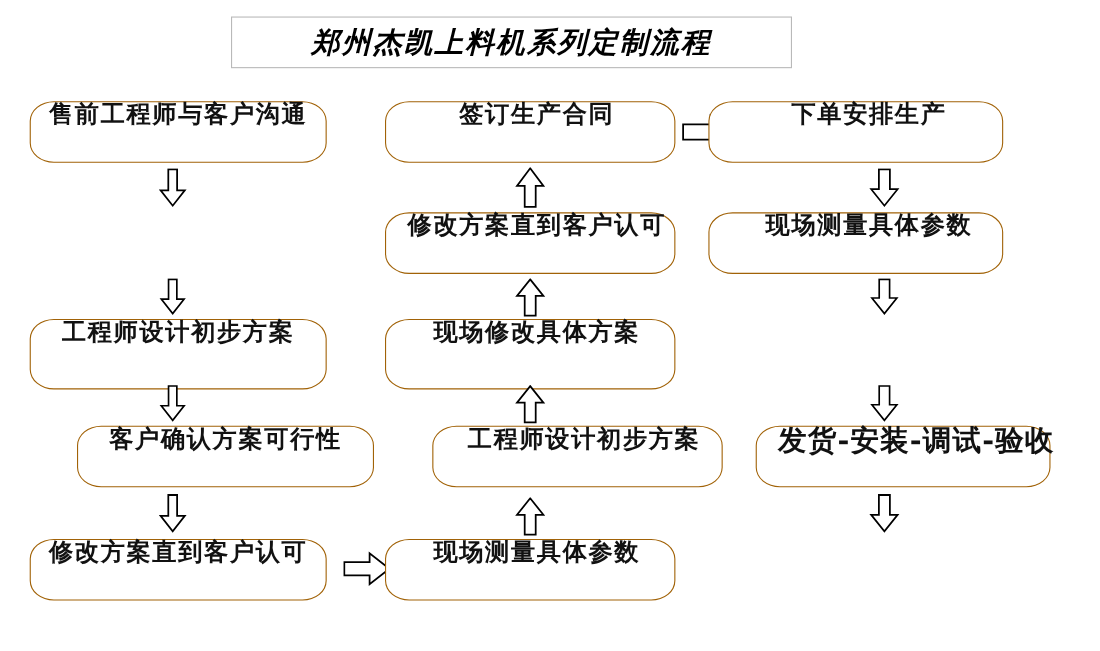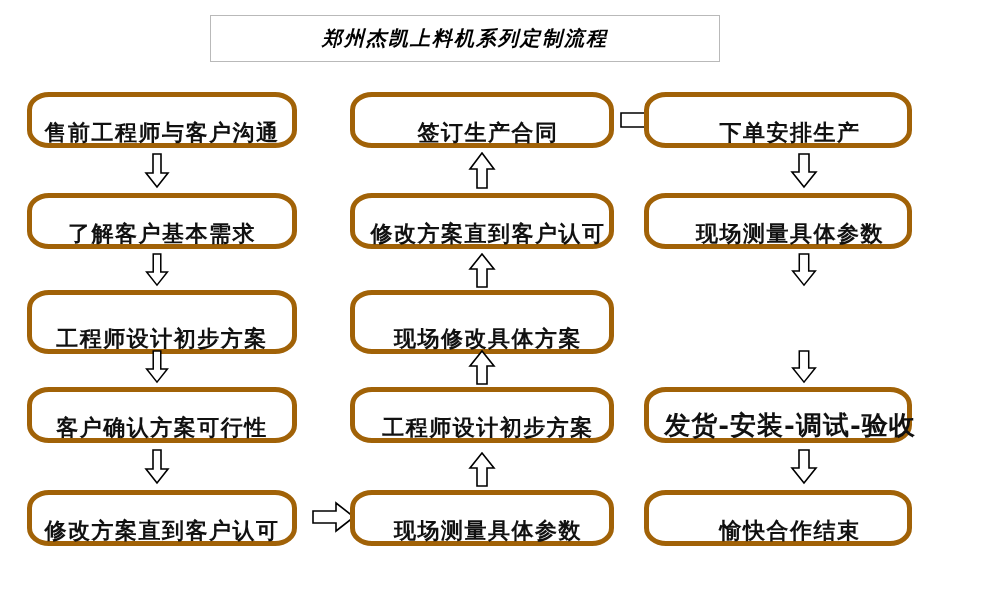--- a/index.html
+++ b/index.html
@@ -36,37 +36,37 @@
   .title-text {
     position: absolute;
     left: 210px;
     top: 15px;
     width: 510px;
     height: 47px;
     display: flex;
     align-items: center;
     justify-content: center;
     font-family: "DejaVu Serif", "Liberation Serif", serif;
-    font-size: 20px;
+    font-size: 26px;
     font-weight: bold;
     font-style: italic;
     letter-spacing: 2px;
     color: #000000;
     white-space: nowrap;
   }
 
   
   .node {
     position: absolute;
     box-sizing: border-box;
-    border: 5px solid #a16207;
+    border: 1px solid #a16207;
     border-radius: 22px / 18px;
     background: #ffffff;
     display: flex;
-    align-items: flex-end;
+    align-items: flex-start;
     justify-content: center;
     color: #111111;
     white-space: nowrap;
   }
   .node .label {
     font-family: "DejaVu Serif", "Liberation Serif", serif;
     font-weight: bold;
     font-size: 22px;
     letter-spacing: 1.5px;
     line-height: 1;
@@ -74,43 +74,40 @@
   .node.small .label { font-size: 26px; letter-spacing: 1px; }
 
   
   .col1 { left: 27px;  width: 270px; }
   .col2 { left: 350px; width: 264px; padding-left: 12px; }
   .col3 { left: 644px; width: 268px; padding-left: 24px; }
 
   .r1 { top: 92px;  height: 56px; }
   .r2 { top: 193px; height: 56px; }
   .r3 { top: 290px; height: 64px; }
-  .r4 { top: 387px; height: 56px; }
+  .r4 { top: 387px; height: 56px; margin-left: 43px; }
   .r5 { top: 490px; height: 56px; }
 
   
   .arrow {
     position: absolute;
   }
   .arrow svg { display: block; }
 </style>
 </head>
 <body>
 
 <div id="canvas">
 
   <div class="title-box"></div>
   <div class="title-text">郑州杰凯上料机系列定制流程</div>
 
   <div class="node col1 r1">
     <span class="label">售前工程师与客户沟通</span>
   </div>
-  <div class="node col1 r2">
-    <span class="label">了解客户基本需求</span>
-  </div>
   <div class="node col1 r3">
     <span class="label">工程师设计初步方案</span>
   </div>
   <div class="node col1 r4">
     <span class="label">客户确认方案可行性</span>
   </div>
   <div class="node col1 r5">
     <span class="label">修改方案直到客户认可</span>
   </div>
 
@@ -186,23 +183,20 @@
 
   <div class="node col3 r1">
     <span class="label">下单安排生产</span>
   </div>
   <div class="node col3 r2">
     <span class="label">现场测量具体参数</span>
   </div>
   <div class="node col3 r4 small">
     <span class="label">发货-安装-调试-验收</span>
   </div>
-  <div class="node col3 r5">
-    <span class="label">愉快合作结束</span>
-  </div>
 
   <div class="arrow" style="left:790px; top:153px;">
     <svg width="28" height="36" viewBox="0 0 28 36">
       <polygon points="9,1 19,1 19,19 26,19 14,34 2,19 9,19" fill="#ffffff" stroke="#000000" stroke-width="1.6" stroke-linejoin="miter"></polygon>
     </svg>
   </div>
   <div class="arrow" style="left:790px; top:253px;">
     <svg width="28" height="34" viewBox="0 0 28 36">
       <polygon points="9,1 19,1 19,19 26,19 14,34 2,19 9,19" fill="#ffffff" stroke="#000000" stroke-width="1.6" stroke-linejoin="miter"></polygon>
     </svg>

